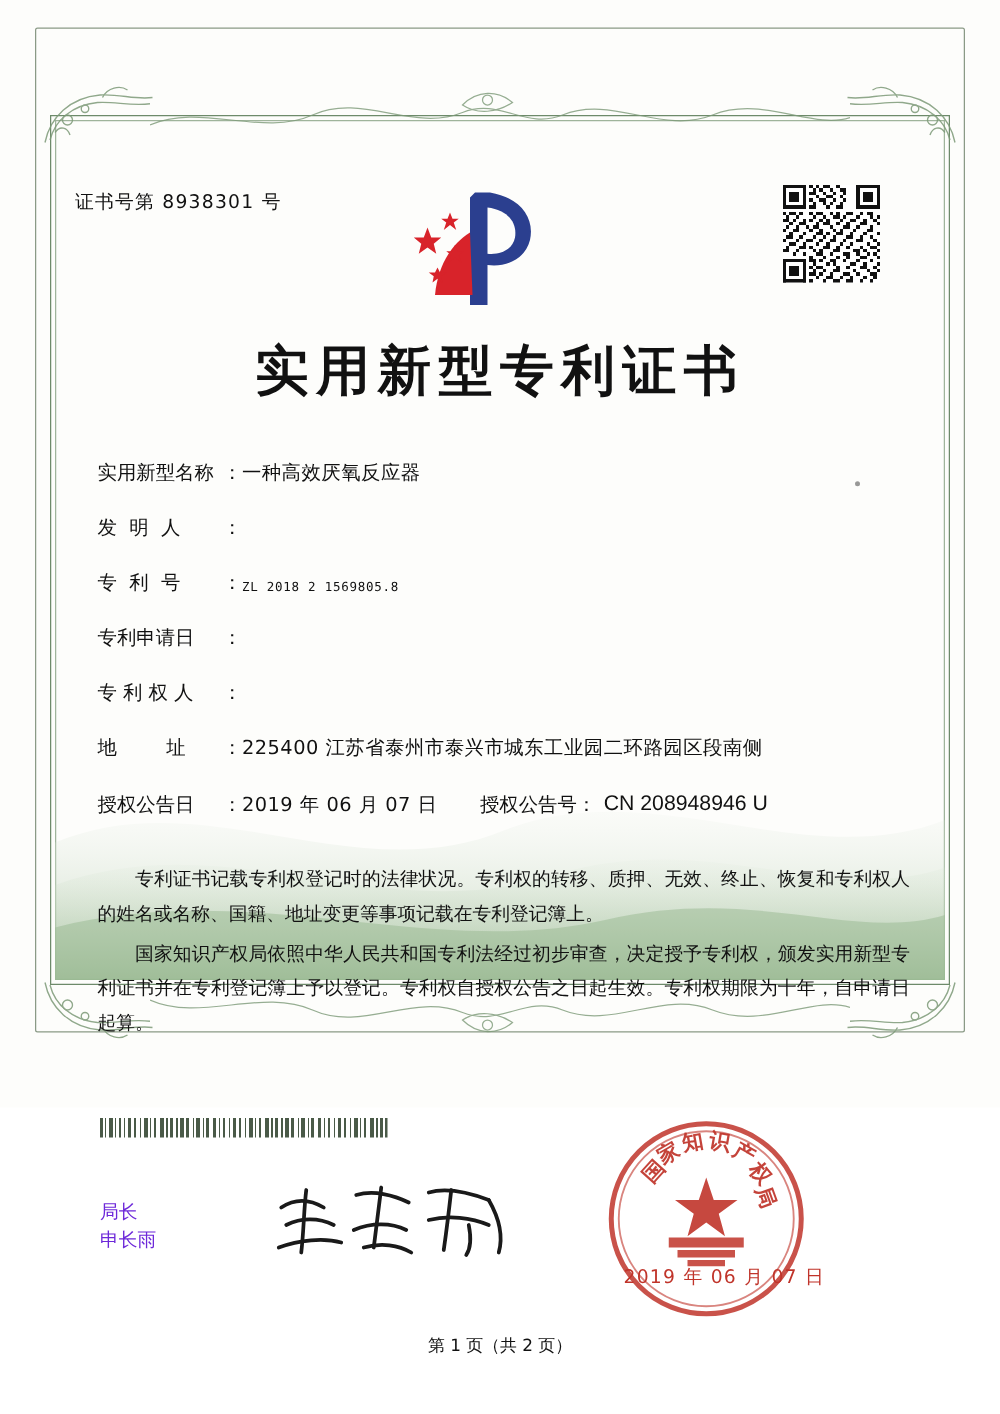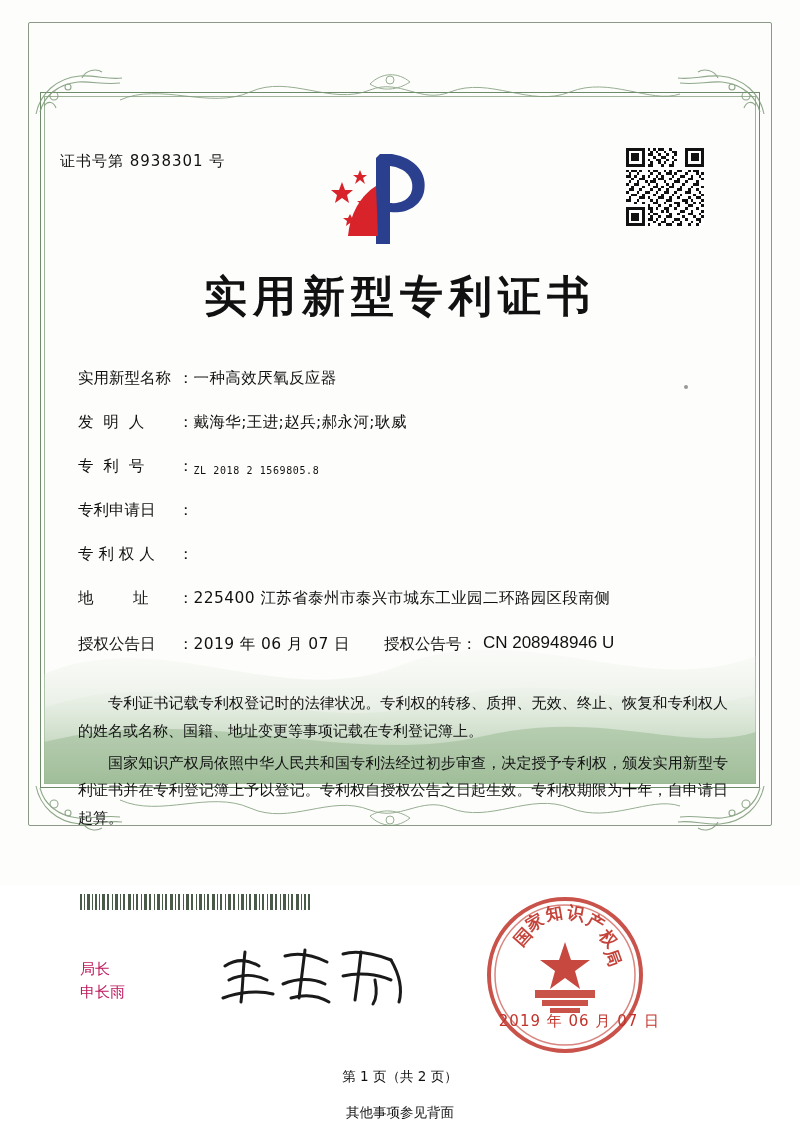--- a/index.html
+++ b/index.html
@@ -138,21 +138,21 @@
   }
   .paragraphs p{margin:0 0 4px 0;text-indent:2em;}
 
   .barcode{
     position:absolute;left:80px;top:894px;width:230px;height:16px;
   }
   .barcode svg{width:100%;height:100%;}
 
   .sign-block{
     position:absolute;left:80px;top:958px;
-    font-size:15px;line-height:1.5;color:#be185d;
+    font-size:15px;line-height:1.5;color:#6d28d9;
   }
   .signature{
     position:absolute;left:215px;top:940px;
     width:200px;height:70px;color:#1a1a1a;
   }
   .signature svg{width:100%;height:100%;}
 
   .seal{
     position:absolute;right:150px;top:890px;width:170px;height:170px;
   }
@@ -487,21 +487,20 @@
 
   <div class="fields">
     <div class="field">
       <span class="f-label">实用新型名称</span>
       <span class="f-colon">：</span>
       <span class="f-value">一种高效厌氧反应器</span>
     </div>
     <div class="field">
       <span class="f-label">发  明  人</span>
       <span class="f-colon">：</span>
-      <span class="f-value">戴海华;王进;赵兵;郝永河;耿威</span>
     </div>
     <div class="field">
       <span class="f-label">专  利  号</span>
       <span class="f-colon">：</span>
       <span class="f-value mono">ZL 2018 2 1569805.8</span>
     </div>
     <div class="field">
       <span class="f-label">专利申请日</span>
       <span class="f-colon">：</span>
     </div>
@@ -634,15 +633,14 @@
         <text x="85" y="30" text-anchor="middle" transform="rotate(30 85 85)">产</text>
         <text x="85" y="34" text-anchor="middle" transform="rotate(50 85 85)">权</text>
         <text x="85" y="40" text-anchor="middle" transform="rotate(70 85 85)">局</text>
       </g>
     </svg>
   </div>
 
   <div class="seal-date">2019 年 06 月 07 日</div>
 
   <div class="page-num">第 1 页（共 2 页）</div>
-  <div class="footer-note">其他事项参见背面</div>
 
 </div>
 
 </body></html>

